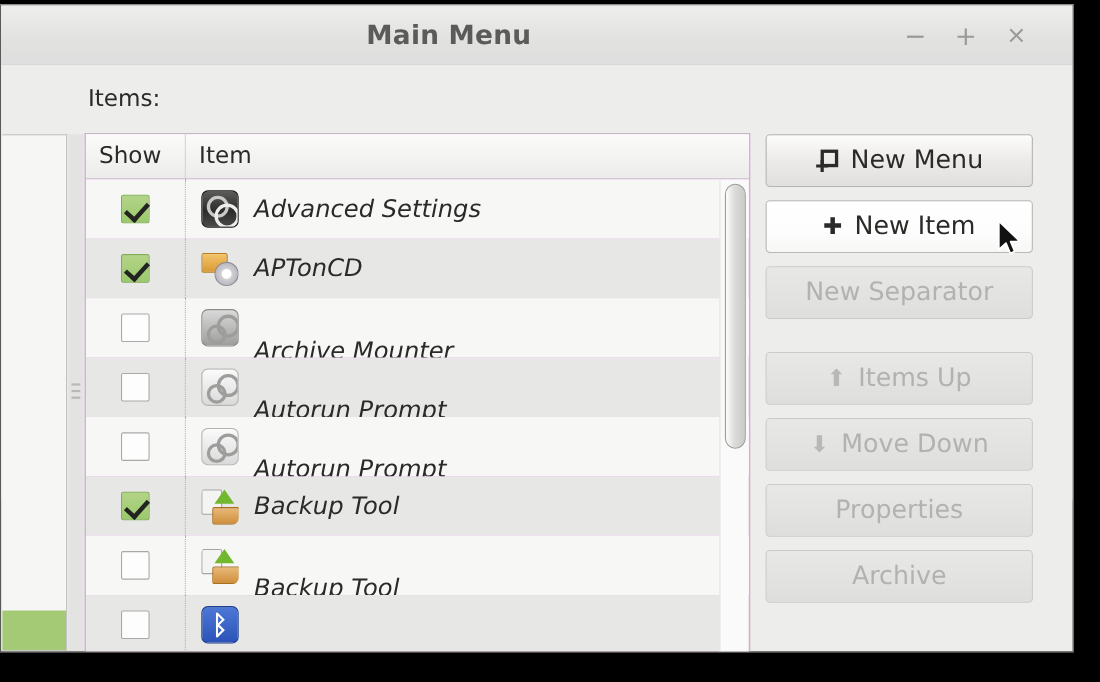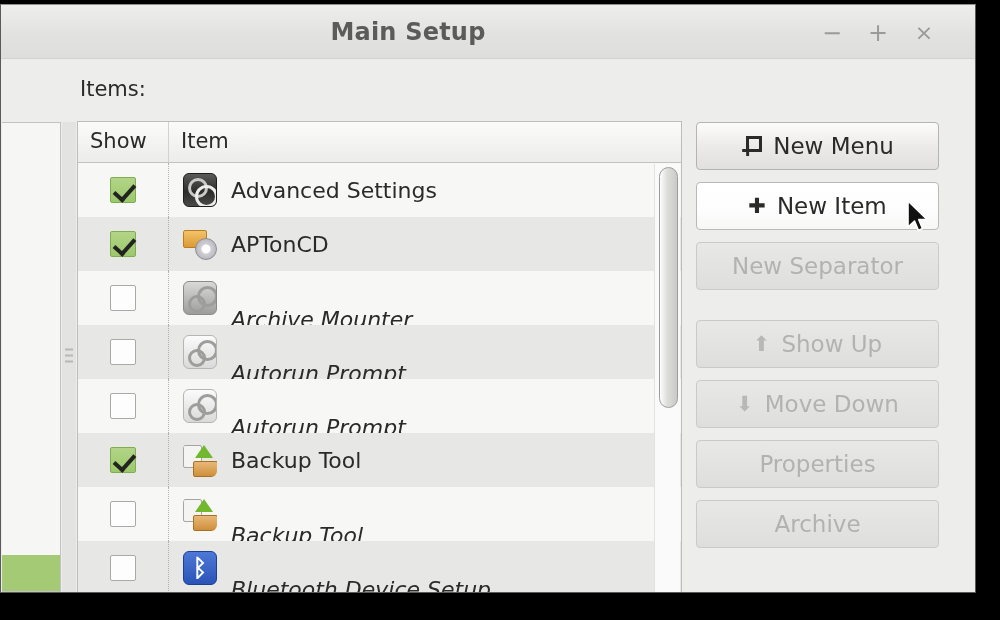--- a/index.html
+++ b/index.html
@@ -169,20 +169,21 @@
     align-items: center;
     gap: 14px;
     padding-left: 14px;
     height: 100%;
     overflow: hidden;
     white-space: nowrap;
   }
   .item-label {
     font-size: 22px;
     color: #2a2a28;
+    font-style: italic;
   }
   .row.off .item-label { font-style: italic; margin-top: 42px; }
 
   
   .app-icon {
     width: 34px; height: 34px;
     border-radius: 6px;
     position: relative;
     flex: 0 0 34px;
     overflow: hidden;
@@ -360,21 +361,21 @@
     pointer-events: none;
     z-index: 50;
   }
 </style>
 </head>
 <body>
 
 <div id="window">
 
   <div id="titlebar">
-    <div id="title-text">Main Setup</div>
+    <div id="title-text">Main Menu</div>
     <div class="wbtn" id="btn-min">−</div>
     <div class="wbtn" id="btn-max">+</div>
     <div class="wbtn" id="btn-close">×</div>
   </div>
 
   <div id="body">
 
     <div id="items-label">Items:</div>
 
     <div id="left-panel">
@@ -461,21 +462,20 @@
               </span>
               <span class="item-label">Backup Tool</span>
             </div>
           </div>
           <div class="row alt off">
             <div class="cell-show">
               <span class="cb"></span>
             </div>
             <div class="cell-item">
               <span class="app-icon ic-bluetooth">ᛒ</span>
-              <span class="item-label">Bluetooth Device Setup</span>
             </div>
           </div>
         </div>
 
       <div id="vscroll">
         <div id="vthumb"></div>
       </div>
     </div>
 
     <div id="buttons">
@@ -492,21 +492,21 @@
         <span class="glyph">✚</span>
         <span>New Item</span>
       </div>
 
       <div class="btn disabled">
         <span>New Separator</span>
       </div>
 
       <div class="btn disabled gap">
         <span class="glyph">⬆</span>
-        <span>Show Up</span>
+        <span>Items Up</span>
       </div>
 
       <div class="btn disabled">
         <span class="glyph">⬇</span>
         <span>Move Down</span>
       </div>
 
       <div class="btn disabled">
         <span>Properties</span>
       </div>

